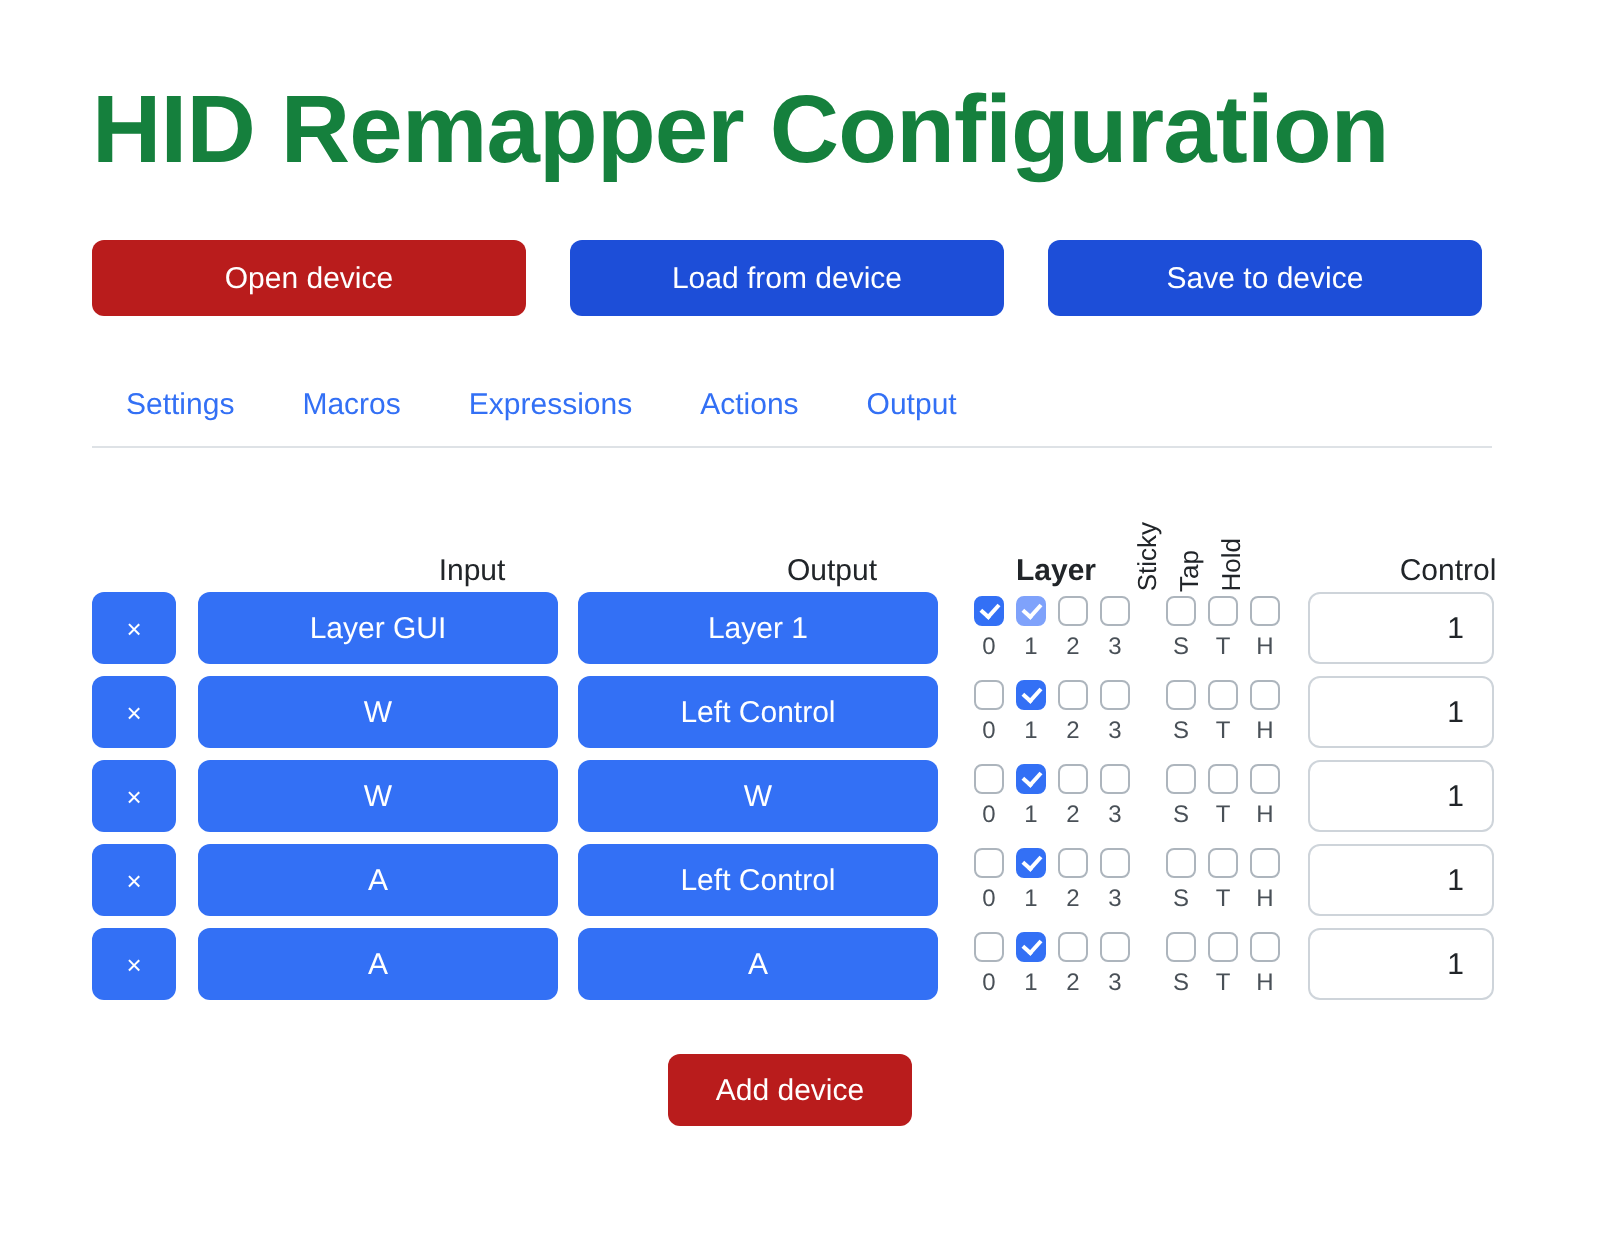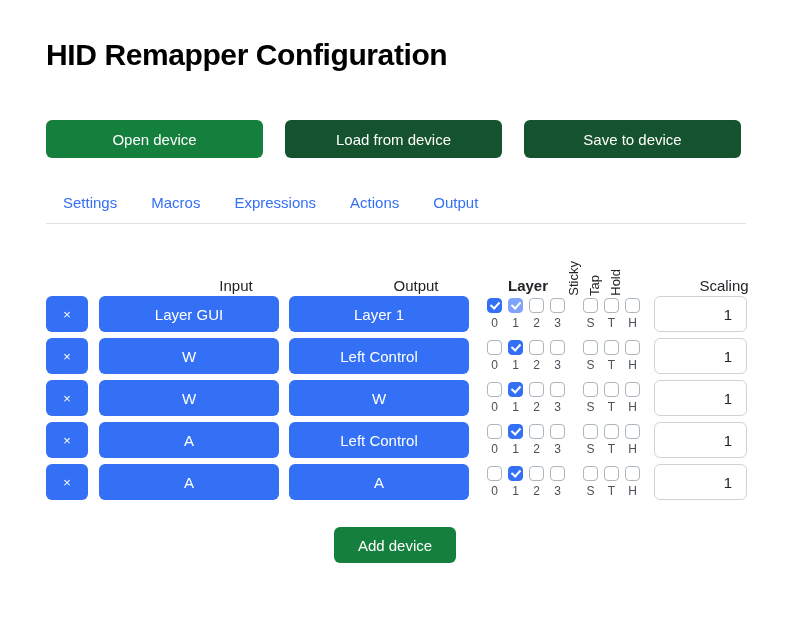--- a/index.html
+++ b/index.html
@@ -19,24 +19,24 @@
     width: 809px;
     height: 626px;
     box-sizing: border-box;
   }
 
   
   .title {
     position: absolute;
     left: 46px;
     top: 38px;
-    font-size: 30px;
+    font-size: 48px;
     font-weight: 700;
     letter-spacing: -0.4px;
-    color: #000000;
+    color: #15803d;
     white-space: nowrap;
   }
 
   
   .topbar {
     position: absolute;
     left: 46px;
     top: 120px;
     display: flex;
     gap: 22px;
@@ -51,22 +51,22 @@
     cursor: pointer;
     padding: 0;
     display: flex;
     align-items: center;
     justify-content: center;
   }
   .btn-top {
     width: 217px;
     height: 38px;
   }
-  .btn-primary { background: #15803d; }
-  .btn-primary-muted { background: #14532d; }
+  .btn-primary { background: #b91c1c; }
+  .btn-primary-muted { background: #1d4ed8; }
 
   
   .tabs {
     position: absolute;
     left: 46px;
     top: 183px;
     width: 700px;
     height: 40px;
     border-bottom: 1px solid #dee2e6;
     display: flex;
@@ -282,21 +282,21 @@
 
     <div class="thead">
       <div class="th th-input">Input</div>
       <div class="th th-output">Output</div>
       <div class="th th-layer">Layer</div>
       <div class="th-vert-group">
         <div class="th-vert s">Sticky</div>
         <div class="th-vert t">Tap</div>
         <div class="th-vert h">Hold</div>
       </div>
-      <div class="th th-scaling">Scaling</div>
+      <div class="th th-scaling">Control</div>
     </div>
 
     <div class="rows" id="rows-container">
         <div class="row">
           <button class="cell del-btn">×</button>
           <button class="cell cell-input key-btn">Layer GUI</button>
           <button class="cell cell-output key-btn">Layer 1</button>
           <div class="cell cell-checks">
             <div class="chk-wrap" style="left: 0px;">
               <div class="chk checked"></div>

